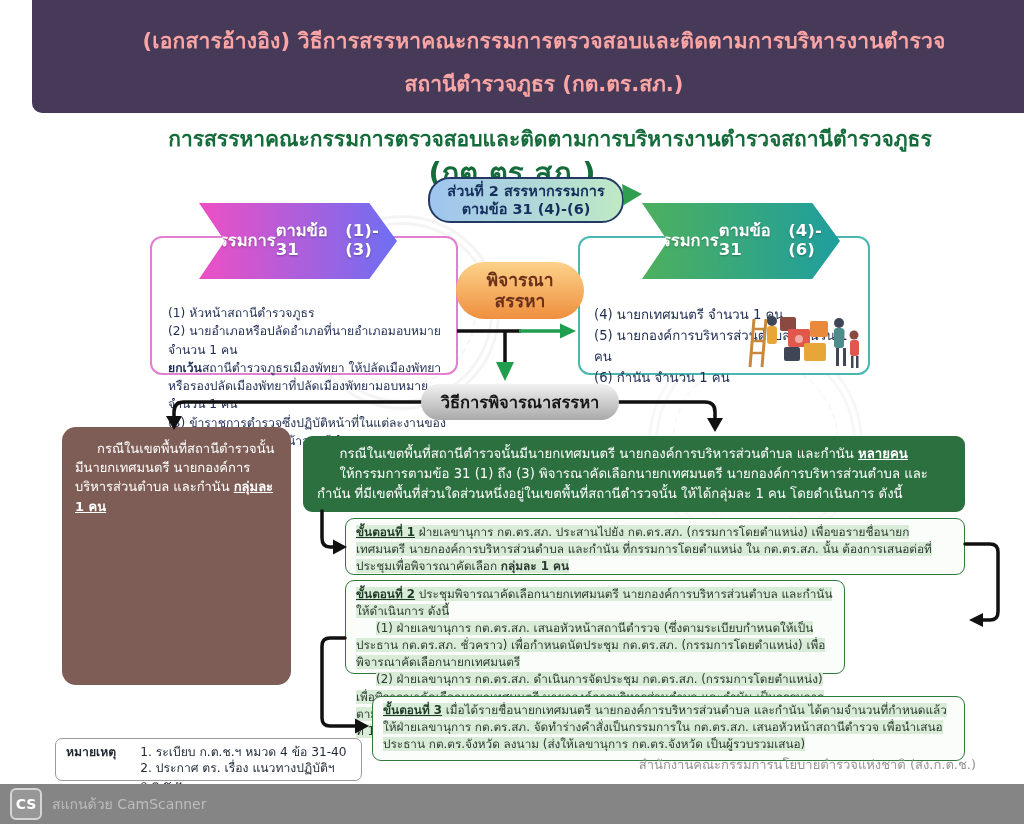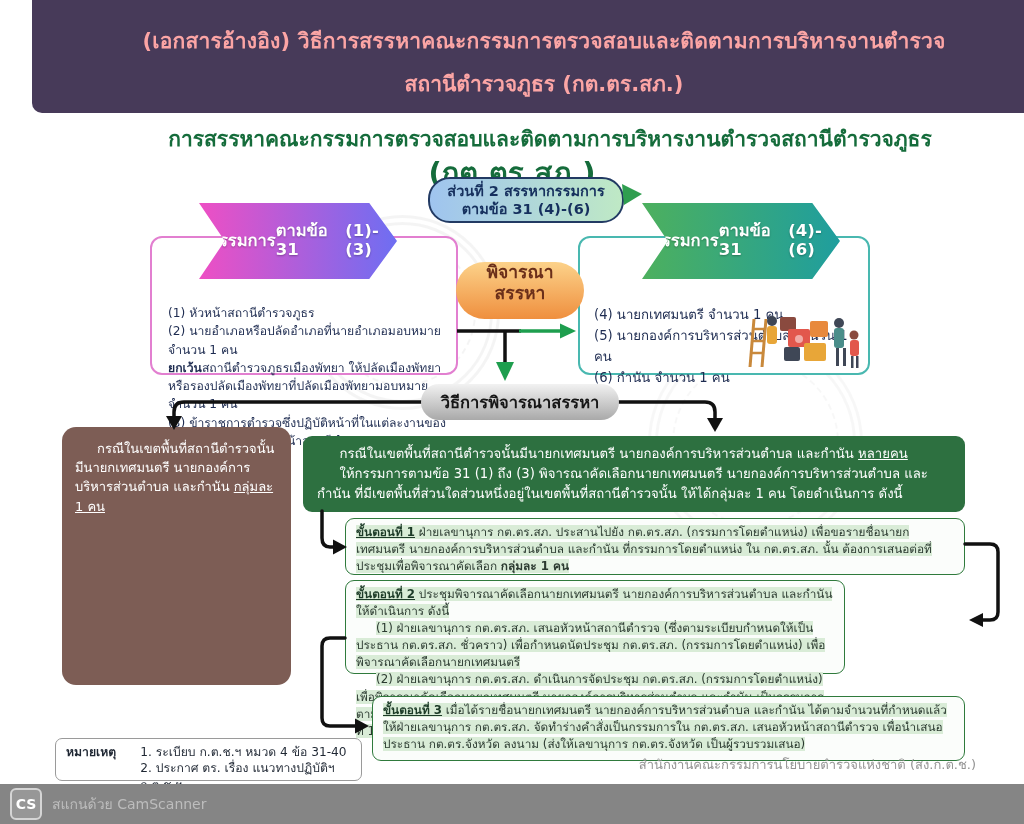--- a/index.html
+++ b/index.html
@@ -38,28 +38,28 @@
 
   
   .memberbox{position:absolute;background:#ffffff;border-radius:12px;z-index:2;
              color:#1d2b50;box-sizing:border-box;}
   .box-left{left:150px;top:236px;width:308px;height:139px;border:2.5px solid #e27fd0;
             padding:66px 10px 8px 16px;font-size:12.2px;line-height:1.5;}
   .box-right{left:578px;top:236px;width:292px;height:139px;border:2.5px solid #49b8b0;
              padding:66px 10px 24px 14px;font-size:13.2px;line-height:1.6;}
   .box-left .txt, .box-right .txt{display:block;}
   .b{font-weight:800;}
-  .bu{font-weight:400;text-decoration:underline;}
+  .bu{font-weight:700;text-decoration:underline;}
 
   .illus{position:absolute;right:6px;bottom:4px;z-index:3;}
 
   
   .consider{position:absolute;left:456px;top:262px;width:128px;height:57px;z-index:4;
             background:linear-gradient(180deg,#fcd28a,#ef8f3e);border-radius:29px;
-            display:flex;flex-direction:column;justify-content:flex-start;align-items:center;
+            display:flex;flex-direction:column;justify-content:center;align-items:center;
             color:#6b2f1a;font-weight:800;font-size:17.5px;line-height:1.2;}
 
   
   .method{position:absolute;left:421px;top:384px;width:198px;height:36px;z-index:6;
           background:linear-gradient(180deg,#f2f2f2,#a9a9a9);border-radius:19px;
           display:flex;justify-content:center;align-items:center;
           color:#161616;font-weight:800;font-size:16.5px;}
 
   
   .brown{position:absolute;left:62px;top:427px;width:229px;height:258px;z-index:2;

